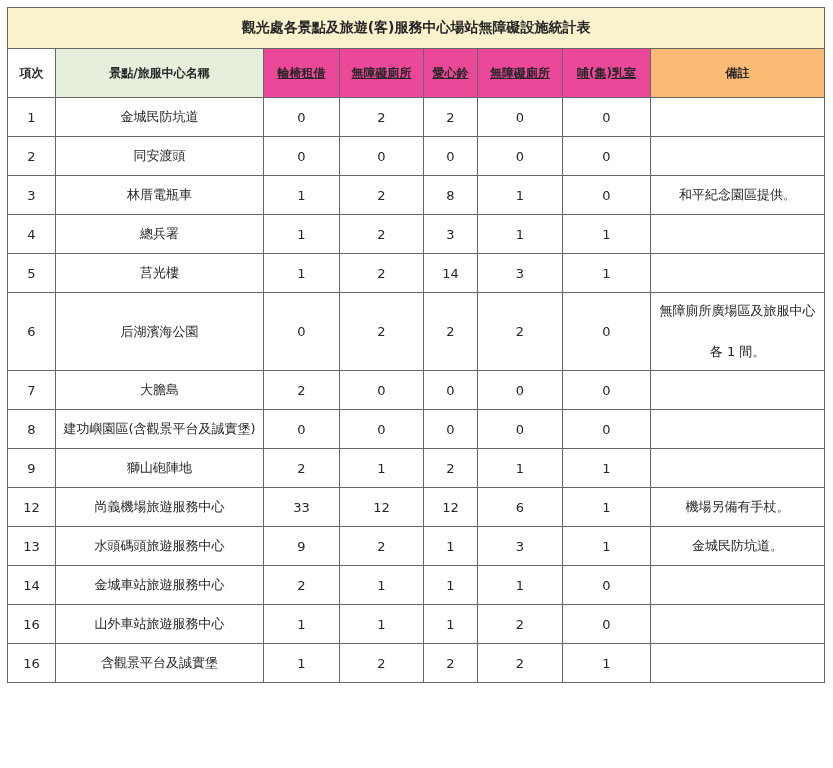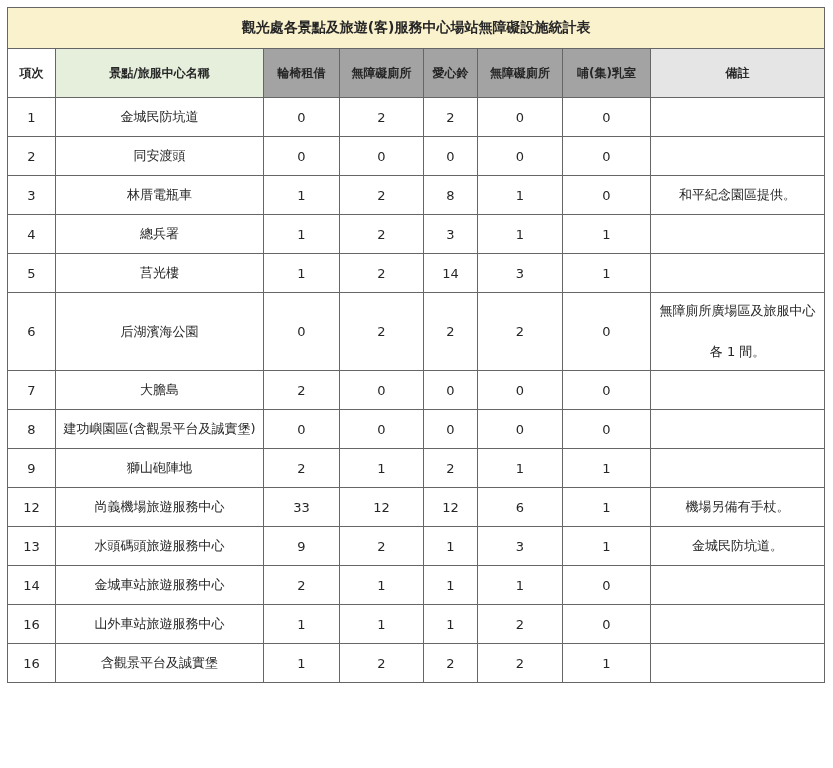--- a/index.html
+++ b/index.html
@@ -38,22 +38,22 @@
     font-weight: bold;
     font-size: 14px;
   }
   tr.header-row th {
     height: 49px;
     font-weight: bold;
     font-size: 12px;
   }
   th.h-no     { background: #ffffff; }
   th.h-name   { background: #E5EFDC; }
-  th.h-fac    { background: #a3a3a3; }
-  th.h-remark { background: #e5e5e5; }
+  th.h-fac    { background: #ec4899; text-decoration: underline; }
+  th.h-remark { background: #fdba74; }
   tr.data-row td { height: 39px; background: #ffffff; }
   tr.data-row.tall td { height: 78px; margin-left: 16px; }
   td.c-remark {
     text-align: left;
     white-space: pre-line;
     padding-left: 4px;
     line-height: 1.55;
   }
 </style>
 </head>

